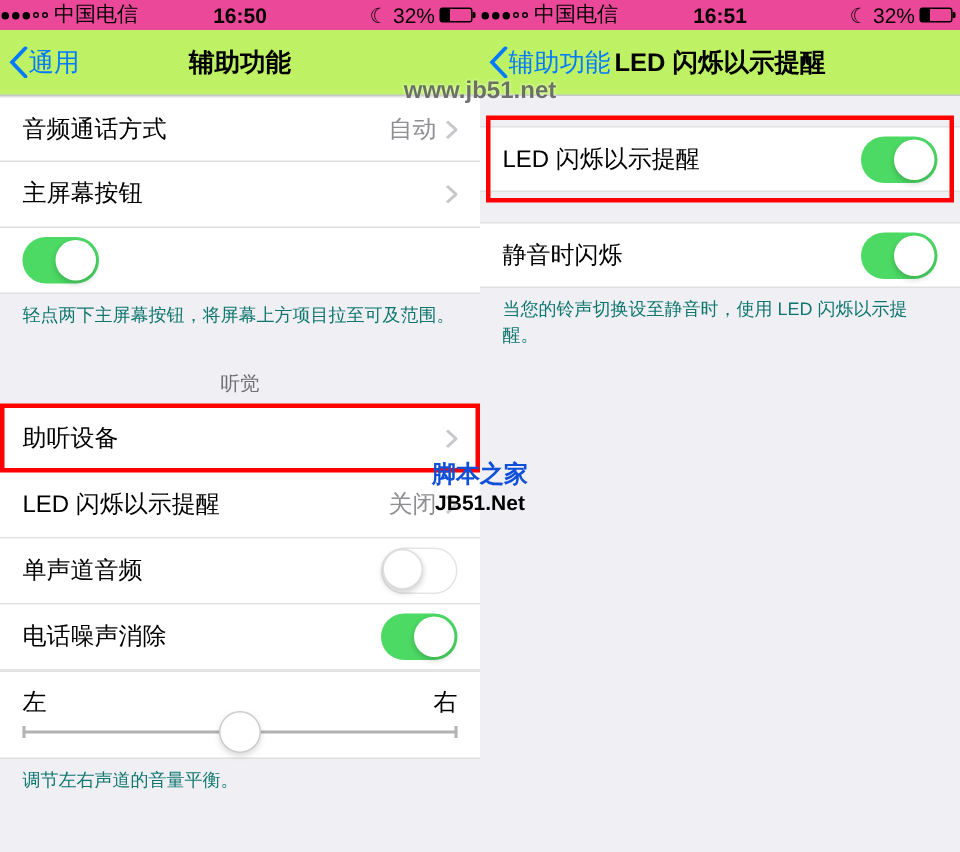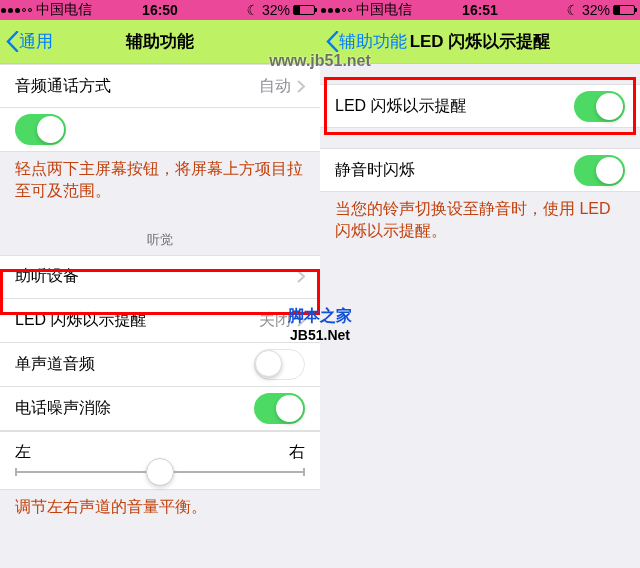--- a/index.html
+++ b/index.html
@@ -23,21 +23,21 @@
   .nav-back svg { width: 13px; height: 21px; }
   .nav-title { position: absolute; left: 50%; transform: translateX(-50%); font-size: 17px; font-weight: 600; }
 
   .cell { background: #fff; min-height: 44px; display: flex; align-items: center; padding: 0 15px; font-size: 16px; position: relative; border-bottom: 1px solid #e0e0e0; }
   .cell.first { border-top: 1px solid #e0e0e0; }
   .cell .label { flex: 1; }
   .cell .value { color: #8e8e93; font-size: 16px; margin-right: 6px; }
   .chev { color: #c7c7cc; }
   .chev svg { width: 8px; height: 13px; display:block; }
 
-  .footer-note { font-size: 16px; color: #c2410c; padding: 6px 15px 14px; line-height: 1.4; }
+  .footer-note { font-size: 12px; color: #0f766e; padding: 6px 15px 14px; line-height: 1.4; }
   .header-note { font-size: 13px; color: #6d6d72; padding: 14px 15px 6px; text-align: center; }
 
   .toggle { width: 51px; height: 31px; border-radius: 16px; position: relative; }
   .toggle.on { background: #4cd964; }
   .toggle.off { background: #fff; border: 1.5px solid #e5e5e5; }
   .knob { width: 27px; height: 27px; background: #fff; border-radius: 50%; position: absolute; top: 2px; box-shadow: 0 2px 4px rgba(0,0,0,0.2); }
   .toggle.on .knob { right: 2px; }
   .toggle.off .knob { left: 0; top: 0; border: 0.5px solid #ddd; }
 
   .redbox { position: absolute; border: 3px solid #ff0000; pointer-events: none; }
@@ -92,20 +92,28 @@
   <div class="cell first">
     <span class="label">音频通话方式</span>
     <span class="value">自动</span>
     <span class="chev">
         <svg viewBox="0 0 8 13">
           <path d="M1 1 L7 6.5 L1 12" stroke="#c7c7cc" stroke-width="2" fill="none"></path>
         </svg>
       </span>
   </div>
   <div class="cell">
+    <span class="label">主屏幕按钮</span>
+    <span class="chev">
+        <svg viewBox="0 0 8 13">
+          <path d="M1 1 L7 6.5 L1 12" stroke="#c7c7cc" stroke-width="2" fill="none"></path>
+        </svg>
+      </span>
+  </div>
+  <div class="cell">
     <div class="toggle on">
         <div class="knob"></div>
       </div>
   </div>
   <div class="footer-note">轻点两下主屏幕按钮，将屏幕上方项目拉至可及范围。</div>
 
   <div class="header-note">听觉</div>
   <div class="cell first">
     <span class="label">助听设备</span>
     <span class="chev">

